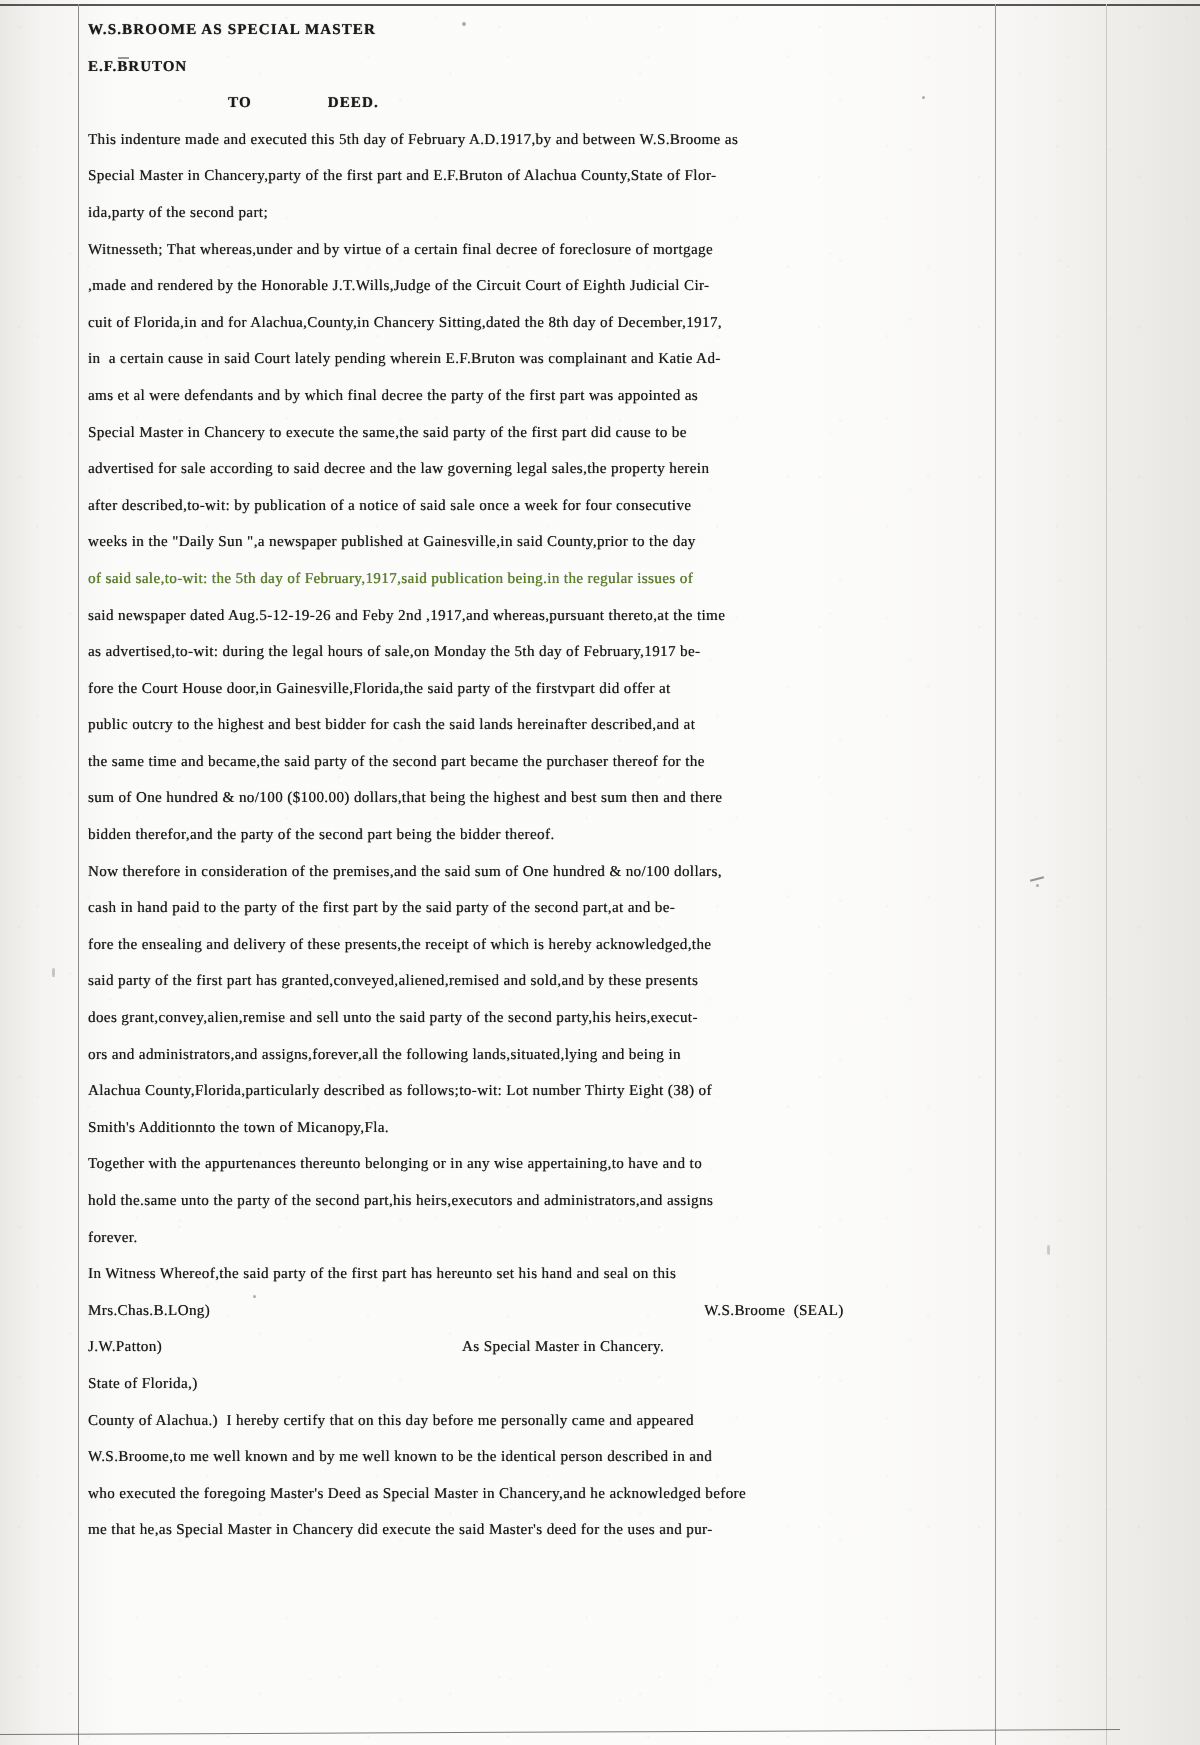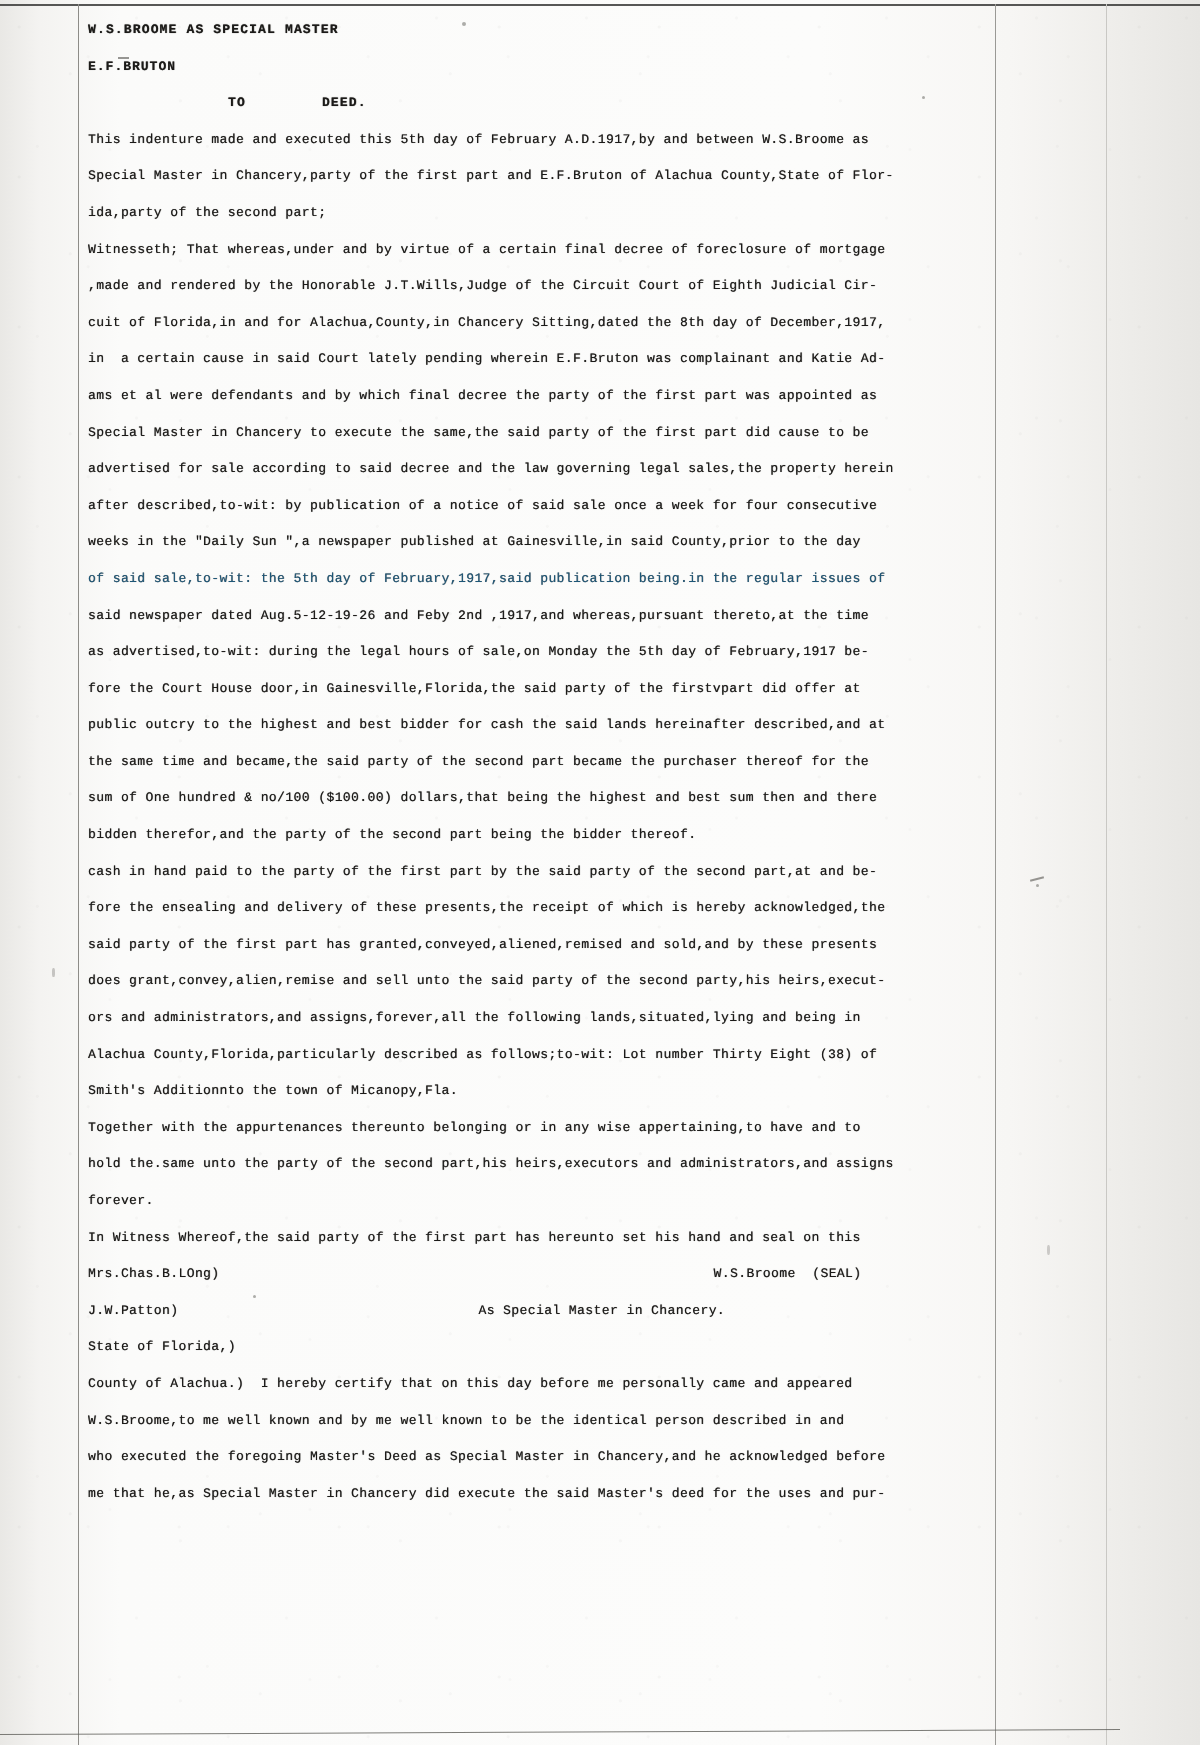--- a/index.html
+++ b/index.html
@@ -91,22 +91,22 @@
 
   
   .typed-block {
     position: absolute;
     left: 88px;
     top: 12px;
     width: 912px;
   }
 
   .typed-line {
-    font-family: Liberation Mono, monospace;
-    font-size: 13px;
+    font-family: Liberation Serif, serif;
+    font-size: 15px;
     line-height: 36.6px;
     letter-spacing: 0.42px;
     color: #1b1a18;
     white-space: pre;
     text-rendering: geometricPrecision;
     text-shadow:
       0 0 0.7px rgba(25,24,22,.55),
       0.4px 0.2px 0.6px rgba(40,38,34,.30);
   }
 
@@ -118,21 +118,21 @@
       0 0 0.8px rgba(20,19,17,.6),
       0.4px 0.25px 0.7px rgba(35,33,30,.35);
   }
 
   .typed-line.sub-heading {
     font-weight: 700;
     letter-spacing: 1.0px;
   }
 
   
-  .typed-line.faded { color: #0c4a6e; opacity: .93; }
+  .typed-line.faded { color: #4d7c0f; opacity: .93; }
 
   
   .speck {
     position: absolute;
     background: #6c6b66;
     border-radius: 50%;
     opacity: .55;
   }
   .dash-mark {
     position: absolute;
@@ -184,20 +184,21 @@
     <div class="typed-line">after described,to-wit: by publication of a notice of said sale once a week for four consecutive</div>
     <div class="typed-line">weeks in the "Daily Sun ",a newspaper published at Gainesville,in said County,prior to the day</div>
     <div class="typed-line faded">of said sale,to-wit: the 5th day of February,1917,said publication being.in the regular issues of</div>
     <div class="typed-line">said newspaper dated Aug.5-12-19-26 and Feby 2nd ,1917,and whereas,pursuant thereto,at the time</div>
     <div class="typed-line">as advertised,to-wit: during the legal hours of sale,on Monday the 5th day of February,1917 be-</div>
     <div class="typed-line">fore the Court House door,in Gainesville,Florida,the said party of the firstvpart did offer at</div>
     <div class="typed-line">public outcry to the highest and best bidder for cash the said lands hereinafter described,and at</div>
     <div class="typed-line">the same time and became,the said party of the second part became the purchaser thereof for the</div>
     <div class="typed-line">sum of One hundred &amp; no/100 ($100.00) dollars,that being the highest and best sum then and there</div>
     <div class="typed-line">bidden therefor,and the party of the second part being the bidder thereof.</div>
+    <div class="typed-line">Now therefore in consideration of the premises,and the said sum of One hundred &amp; no/100 dollars,</div>
     <div class="typed-line">cash in hand paid to the party of the first part by the said party of the second part,at and be-</div>
     <div class="typed-line">fore the ensealing and delivery of these presents,the receipt of which is hereby acknowledged,the</div>
     <div class="typed-line">said party of the first part has granted,conveyed,aliened,remised and sold,and by these presents</div>
     <div class="typed-line">does grant,convey,alien,remise and sell unto the said party of the second party,his heirs,execut-</div>
     <div class="typed-line">ors and administrators,and assigns,forever,all the following lands,situated,lying and being in</div>
     <div class="typed-line">Alachua County,Florida,particularly described as follows;to-wit: Lot number Thirty Eight (38) of</div>
     <div class="typed-line">Smith's Additionnto the town of Micanopy,Fla.</div>
     <div class="typed-line">Together with the appurtenances thereunto belonging or in any wise appertaining,to have and to</div>
     <div class="typed-line">hold the.same unto the party of the second part,his heirs,executors and administrators,and assigns</div>
     <div class="typed-line">forever.</div>

